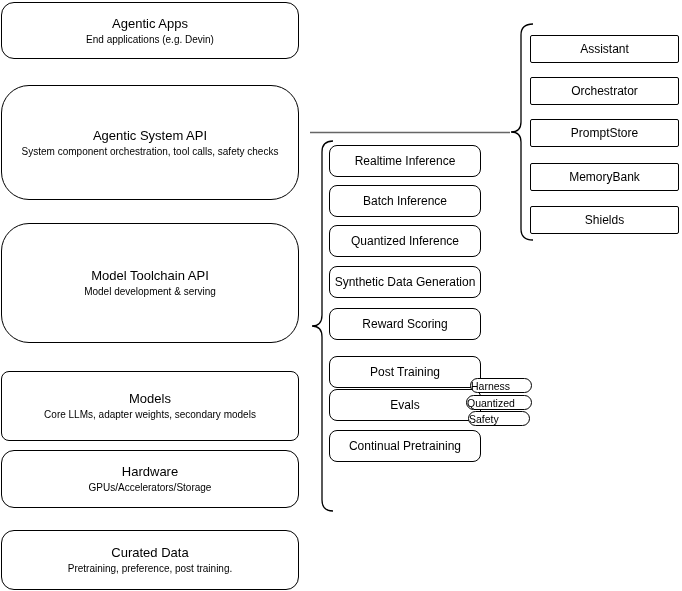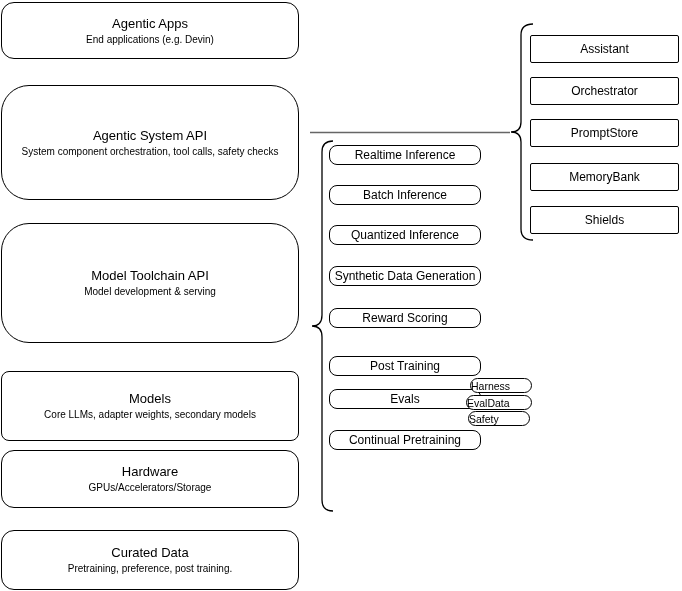--- a/index.html
+++ b/index.html
@@ -17,21 +17,21 @@
     position:absolute;left:1px;width:298px;
     border:1.3px solid #000;background:#fff;
     box-sizing:border-box;
     display:flex;flex-direction:column;align-items:center;justify-content:center;
     gap:3px;text-align:center;
   }
   .btitle{font-size:13px;line-height:15px;}
   .bsub{font-size:10px;line-height:12px;padding:0 8px;}
 
   .mbox{
-    position:absolute;left:329px;width:152px;height:20px;
+    position:absolute;left:329px;width:152px;height:32px;
     border:1.3px solid #000;border-radius:8px;background:#fff;
     box-sizing:border-box;
     display:flex;align-items:center;justify-content:center;
     font-size:12px;text-align:center;
   }
   .rbox{
     position:absolute;left:530px;width:149px;height:28px;
     border:1.3px solid #000;border-radius:2px;background:#fff;
     box-sizing:border-box;
     display:flex;align-items:center;justify-content:center;
@@ -103,21 +103,21 @@
     <span>Evals</span>
   </div>
   <div class="mbox" style="top:430px">
     <span>Continual Pretraining</span>
   </div>
 
   <div class="pill" style="left:470px;top:378px;width:62px">
     <span>Harness</span>
   </div>
   <div class="pill" style="left:466px;top:395px;width:66px">
-    <span>EvalData</span>
+    <span>Quantized</span>
   </div>
   <div class="pill" style="left:468px;top:411px;width:62px">
     <span>Safety</span>
   </div>
 
   <div class="rbox" style="top:35px">
     <span>Assistant</span>
   </div>
   <div class="rbox" style="top:77px">
     <span>Orchestrator</span>

